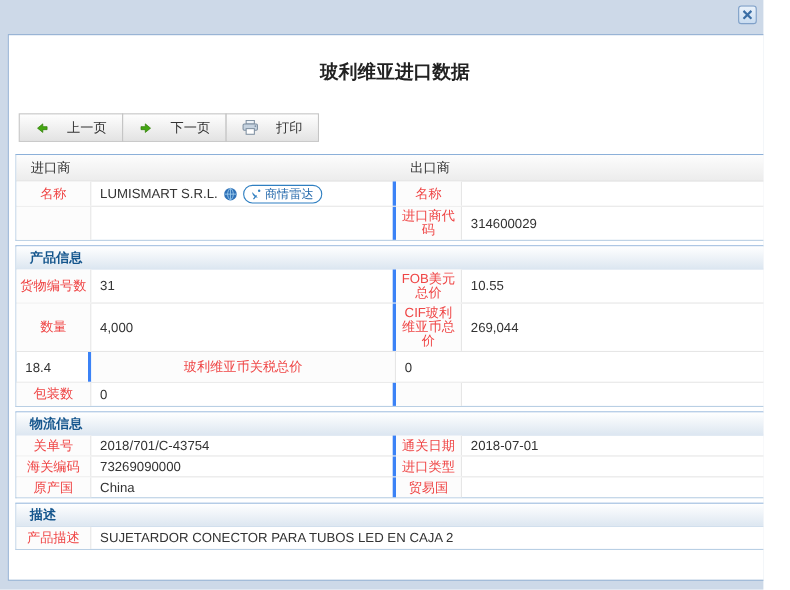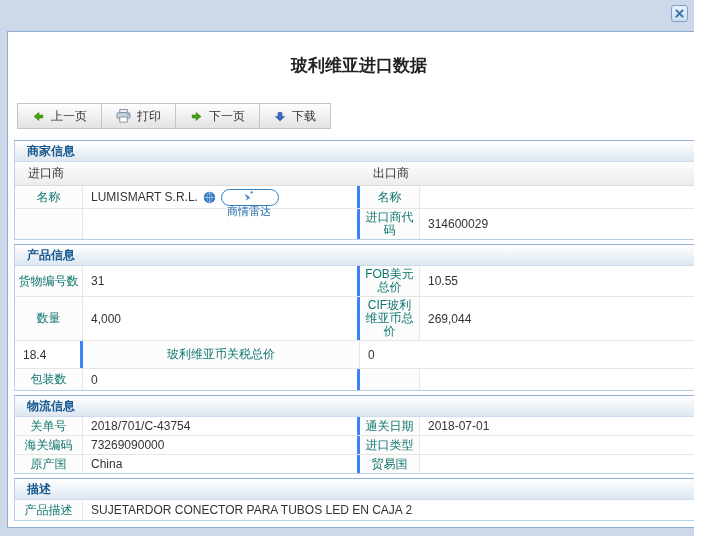--- a/index.html
+++ b/index.html
@@ -24,21 +24,21 @@
     border:1px solid #8fadd1;
     padding:23px 6px 0 6px;
   }
   .title {
     text-align:center; font-size:17px; line-height:22px;
     font-weight:bold; color:#222;
   }
   
   .toolbar { margin:26px 0 0 3px; display:flex; }
   .tb-btn {
-    display:flex; align-items:center; gap:6px;
+    display:flex; align-items:center; gap:16px;
     height:26px; padding:0 14px; box-sizing:border-box;
     background:linear-gradient(#fefefe,#e3e3e3);
     border:1px solid #c5c5c5;
     font-family:Liberation Serif, serif; font-size:12px; color:#333; cursor:pointer;
   }
   .tb-btn + .tb-btn { margin-left:-1px; }
   .content { margin-top:11px; }
   
   .section {
     border:1px solid #b9cfe4; border-top:1px solid #8cb0d9;
@@ -59,38 +59,38 @@
   }
   .sub-header > div { padding:3px 0 3px 13px; }
   .row {
     display:grid; grid-template-columns:68px 277px 60px 1fr;
     border-bottom:1px solid #e6e6e6; font-size:12px; color:#333;
   }
   .row:last-child { border-bottom:none; }
   .cell { display:flex; align-items:center; box-sizing:border-box; }
   .lbl {
     justify-content:center; text-align:center;
-    color:#0f766e; background:#fcfcfc;
+    color:#ef4444; background:#fcfcfc;
     border-right:1px solid #e6e6e6;
     padding:2px; line-height:13px;
   }
   .val { padding:2px 4px 2px 8px; }
   .val.mid { border-right:3px solid #3b82f6; }
   .r-merchant .row { min-height:22px; }
   .r-product .row { min-height:27px; }
   .r-product .row.short { min-height:21px; }
   .r-logistics .row { min-height:18px; }
   .r-desc { grid-template-columns:68px 1fr; min-height:20px; }
   
   .name-flex { display:flex; align-items:center; gap:5px; }
   .radar-badge {
     display:inline-flex; align-items:center; gap:3px;
     border:1px solid #2f7fc1; border-radius:9px;
     height:15px; padding:0 7px 0 5px;
-    color:#2368ab; font-size:11px; cursor:pointer; background:#fff;flex-direction:column;
+    color:#2368ab; font-size:11px; cursor:pointer; background:#fff;
   }
   svg { display:block; }
 </style>
 </head>
 <body>
 
 <div class="frame">
 
   <button class="close-btn">
     <span>
@@ -105,54 +105,45 @@
     <div class="title">玻利维亚进口数据</div>
 
     <div class="toolbar">
       <button class="tb-btn">
         <span>
           <svg width="13" height="13" viewBox="0 0 16 16">
             <path d="M8.5 3.2 v3.1 h4.8 v3.4 h-4.8 v3.1 L2.6 8z" fill="#44a712" stroke="#2f7d07" stroke-width="0.8"></path>
           </svg>
         </span>
         <span>上一页</span>
+      </button>
+      <button class="tb-btn">
+        <span>
+          <svg width="13" height="13" viewBox="0 0 16 16">
+            <path d="M7.5 3.2 v3.1 H2.7 v3.4 h4.8 v3.1 L13.4 8z" fill="#44a712" stroke="#2f7d07" stroke-width="0.8"></path>
+          </svg>
+        </span>
+        <span>下一页</span>
       </button>
       <button class="tb-btn">
         <span>
           <svg width="15" height="14" viewBox="0 0 16 15">
             <rect x="4" y="0.5" width="8" height="3.5" fill="#eef3f8" stroke="#7d8ea0" stroke-width="1"></rect>
             <rect x="1" y="4" width="14" height="6" rx="1.2" fill="#c6d3e0" stroke="#7d8ea0" stroke-width="1"></rect>
             <rect x="4" y="8.5" width="8" height="5.5" fill="#ffffff" stroke="#7d8ea0" stroke-width="1"></rect>
             <circle cx="13" cy="6" r="0.9" fill="#7d8ea0"></circle>
           </svg>
         </span>
         <span>打印</span>
       </button>
-      <button class="tb-btn">
-        <span>
-          <svg width="13" height="13" viewBox="0 0 16 16">
-            <path d="M7.5 3.2 v3.1 H2.7 v3.4 h4.8 v3.1 L13.4 8z" fill="#44a712" stroke="#2f7d07" stroke-width="0.8"></path>
-          </svg>
-        </span>
-        <span>下一页</span>
-      </button>
-      <button class="tb-btn">
-        <span>
-          <svg width="12" height="13" viewBox="0 0 16 16">
-            <path d="M5.4 2.5 h5.2 v5.5 h3.5 L8 14 1.9 8 h3.5z" fill="#3b68c4" stroke="#2a4f9e" stroke-width="0.8"></path>
-          </svg>
-        </span>
-        <span>下载</span>
-      </button>
     </div>
 
     <div class="content">
 
       <div class="section">
-        <div class="sec-header">商家信息</div>
         <div class="sub-header">
           <div>进口商</div>
           <div>出口商</div>
         </div>
         <div class="r-merchant">
           <div class="row">
             <div class="cell lbl">名称</div>
             <div class="cell val mid">
               <div class="name-flex">
                 <span>LUMISMART S.R.L.</span>

